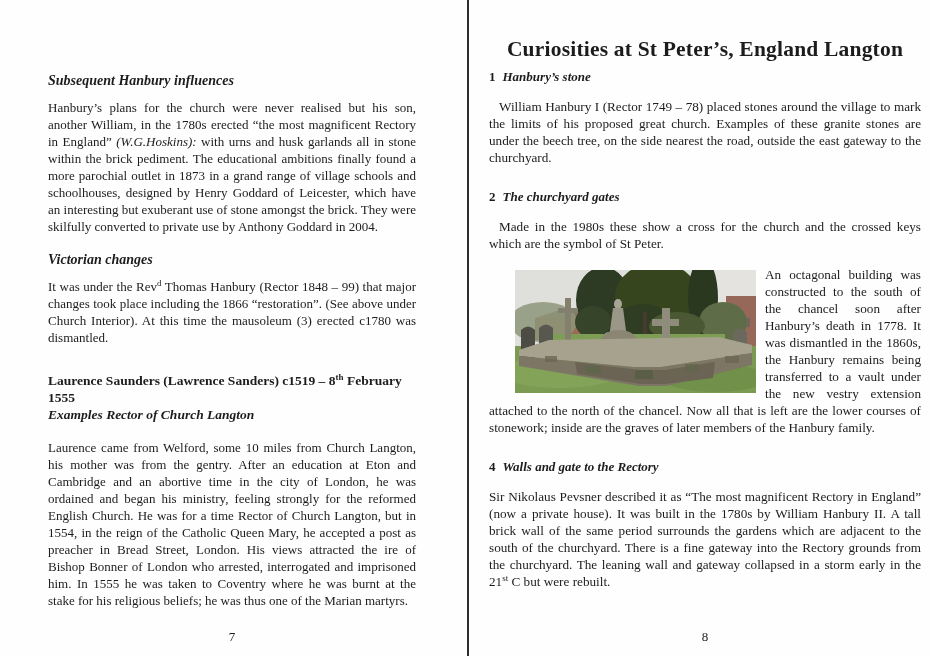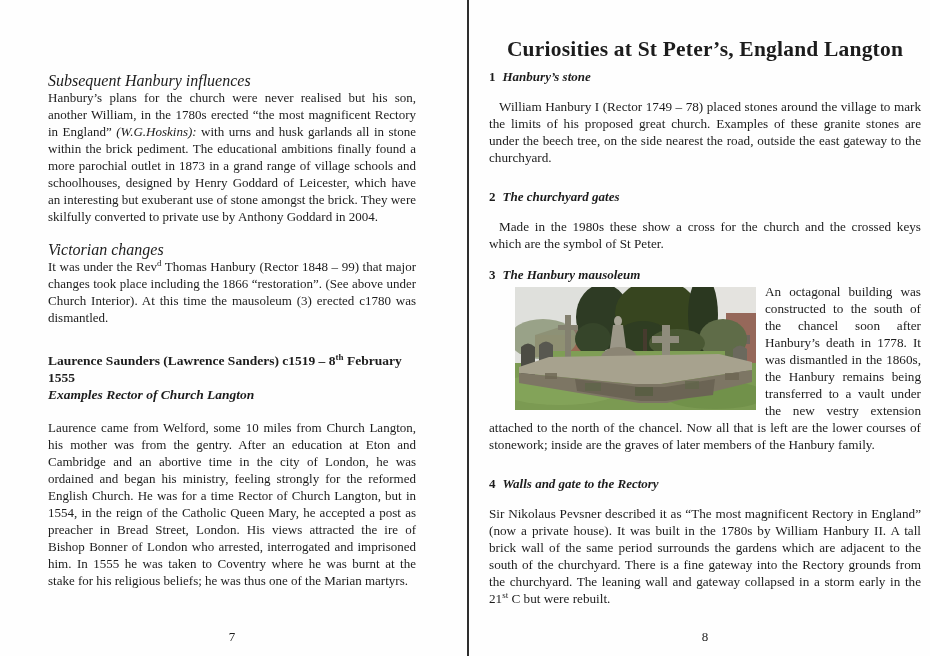--- a/index.html
+++ b/index.html
@@ -15,24 +15,24 @@
   .divider {
     position:absolute; left:467px; top:0; width:2px; height:656px;
     background:#2e2e2e;
   }
 
   
   .page-left {
     position:absolute; left:48px; top:72px; width:368px;
   }
   .run-head {
-    font-size:16px; line-height:17px; font-weight:normal; font-style:italic;
+    font-size:14px; line-height:17px; font-weight:bold; font-style:italic;
   }
   .body-text {
-    font-size:13px; line-height:17px; text-align:justify; margin-top:0;
+    font-size:13px; line-height:17px; text-align:justify; margin-top:10px;
   }
   .mt-sec { margin-top:16px; }
   .mt-big { margin-top:26px; }
   .bold-head {
     font-size:13.5px; line-height:17px; font-weight:bold;
   }
   .bold-ital-head {
     font-size:13.5px; line-height:17px; font-weight:bold; font-style:italic;
   }
   .ital { font-style:italic; }
@@ -112,21 +112,20 @@
     <div class="title">Curiosities at St Peter’s,  England Langton</div>
 
 
 
     <div class="item-head item1-head"><span class="item-num">1</span><span class="item-name">Hanbury’s stone</span></div>
     <p class="item-body first-indent">William Hanbury I (Rector 1749 – 78) placed stones around the village to mark the limits of his proposed great church. Examples of these granite stones are under the beech tree, on the side nearest the road, outside  the east gateway to the churchyard.</p>
 
     <div class="item-head"><span class="item-num">2</span><span class="item-name">The churchyard gates</span></div>
     <p class="item-body first-indent">Made in the 1980s these show a cross for the church and the crossed keys which are the symbol of St Peter.</p>
 
-    <div class="item-head item3-head"><span class="item-num">3</span><span class="item-name">The Hanbury mausoleum</span></div>
     <div class="item-body">
       <span class="photo-float">
         <svg viewBox="0 0 241 123" preserveAspectRatio="none">
 
           <rect x="0" y="0" width="241" height="123" fill="#dfe0dc"></rect>
           <rect x="195" y="0" width="46" height="85" fill="#e4e3df"></rect>
 
           <polygon points="20,48 48,39 82,48" fill="#8a7668"></polygon>
           <rect x="20" y="48" width="62" height="22" fill="#9a6a55"></rect>
           <rect x="93" y="50" width="30" height="17" fill="#a0604e"></rect>

